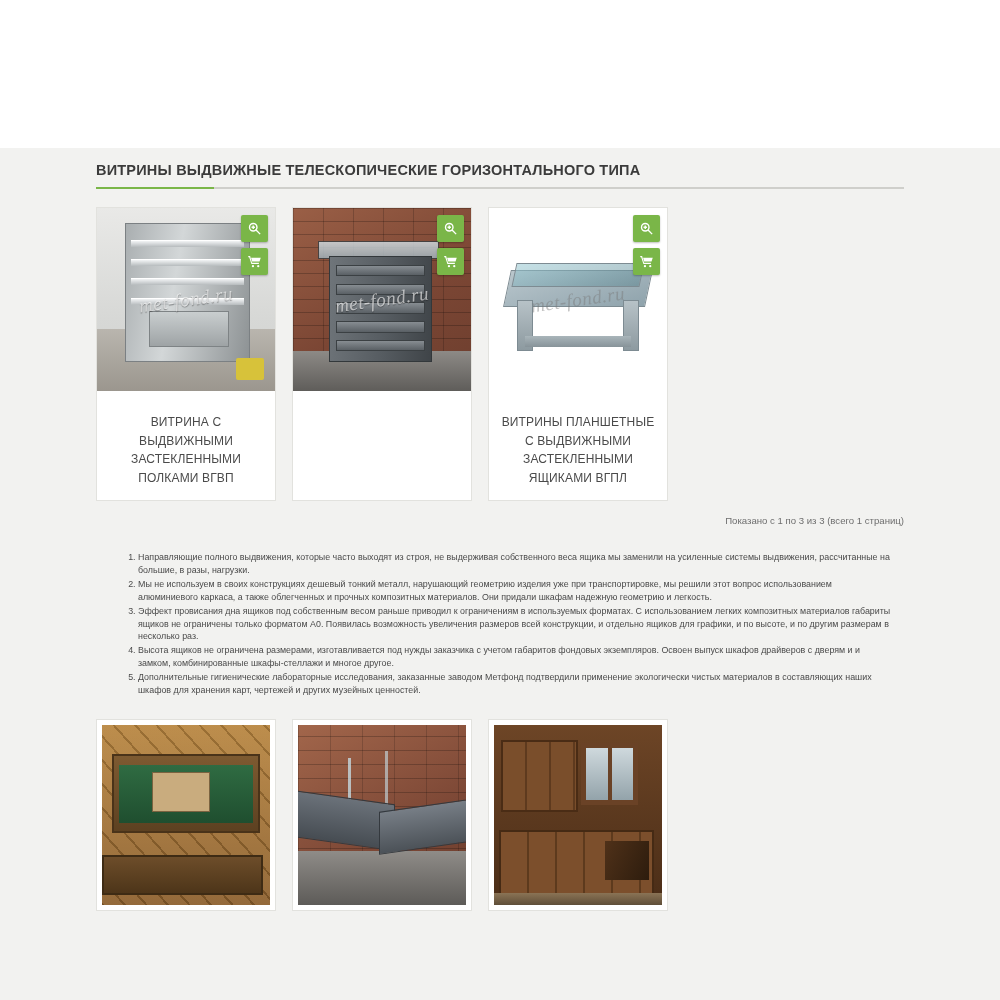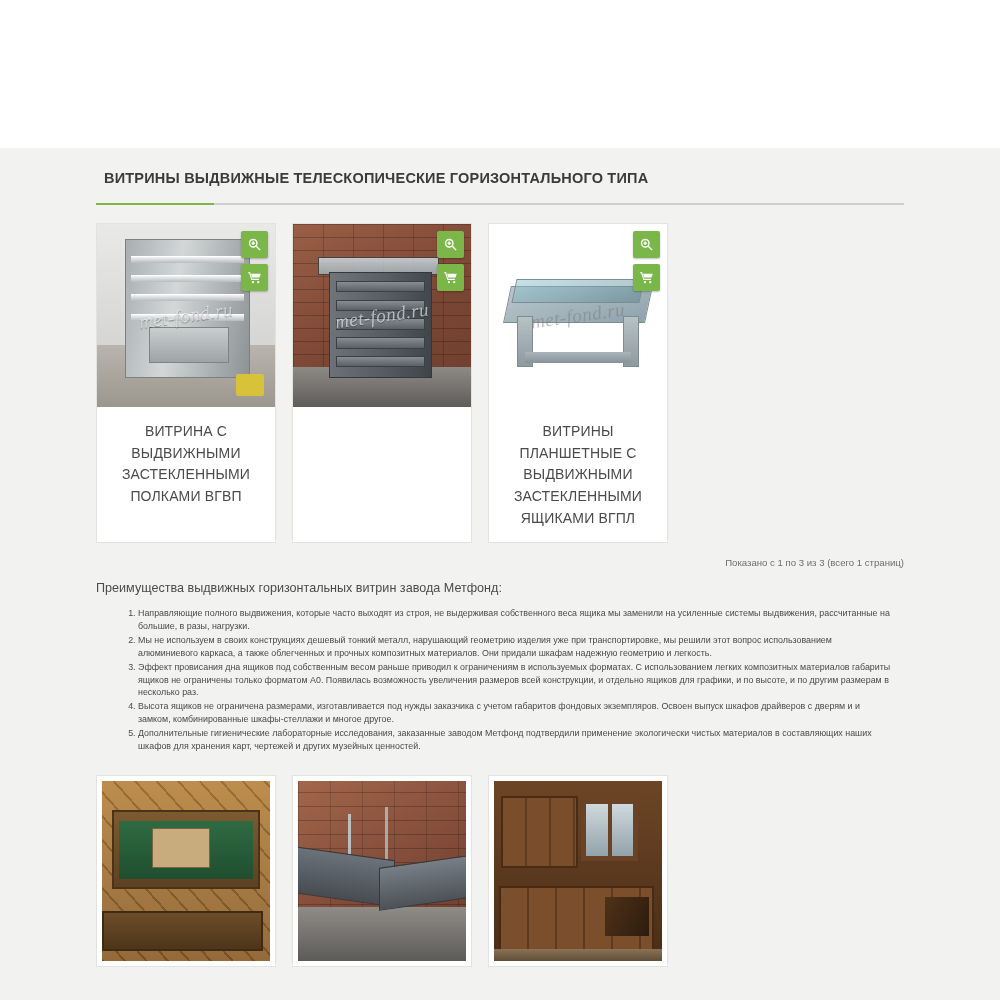--- a/index.html
+++ b/index.html
@@ -38,21 +38,21 @@
   
   .page-title-wrap {
     padding: 14px 16px 0 16px;
   }
   .page-title {
     font-size: 14.5px;
     font-weight: bold;
     color: #3b3b3b;
     letter-spacing: 0.2px;
     text-transform: uppercase;
-    margin: 8px;
+    margin: 0;
     padding-bottom: 9px;
   }
   .title-rule {
     width: 100%;
     height: 2px;
     background: #cfcfcb;
     position: relative;
   }
   .title-rule::before {
     content: "";
@@ -117,23 +117,23 @@
     background: #7ab648;
     border-radius: 2px;
     display: flex;
     align-items: center;
     justify-content: center;
     box-shadow: 0 1px 2px rgba(0,0,0,0.25);
   }
   .badge svg { display: block; }
   .card-caption {
     flex: 1;
-    padding: 14px 9px 13px 9px;
+    padding: 22px 9px 13px 9px;
     text-align: center;
-    font-size: 14px;
+    font-size: 12px;
     line-height: 1.55;
     color: #4a4a4a;
     text-transform: uppercase;
     letter-spacing: 0.15px;
     display: flex;
     align-items: flex-start;
     justify-content: center;
   }
   .card-caption span { display: block; }
   
@@ -477,21 +477,20 @@
         </div>
         <div class="card-caption">
           <span>ВИТРИНЫ ПЛАНШЕТНЫЕ С ВЫДВИЖНЫМИ ЗАСТЕКЛЕННЫМИ ЯЩИКАМИ ВГПЛ</span>
         </div>
       </div>
     </div>
 
     <div class="pager-note">Показано с 1 по 3 из 3 (всего 1 страниц)</div>
 
     <div class="adv-wrap">
-      <p class="adv-title">Преимущества выдвижных горизонтальных витрин завода Метфонд:</p>
       <ol class="adv-list">
         <li>Направляющие полного выдвижения, которые часто выходят из строя, не выдерживая собственного веса ящика мы заменили на усиленные системы выдвижения, рассчитанные на большие, в разы, нагрузки.</li>
         <li>Мы не используем в своих конструкциях дешевый тонкий металл, нарушающий геометрию изделия уже при транспортировке, мы решили этот вопрос использованием алюминиевого каркаса, а также облегченных и прочных композитных материалов. Они придали шкафам надежную геометрию и легкость.</li>
         <li>Эффект провисания дна ящиков под собственным весом раньше приводил к ограничениям в используемых форматах. С использованием легких композитных материалов габариты ящиков не ограничены только форматом А0. Появилась возможность увеличения размеров всей конструкции, и отдельно ящиков для графики, и по высоте, и по другим размерам в несколько раз.</li>
         <li>Высота ящиков не ограничена размерами, изготавливается под нужды заказчика с учетом габаритов фондовых экземпляров. Освоен выпуск шкафов драйверов с дверям и и замком, комбинированные шкафы-стеллажи и многое другое.</li>
         <li>Дополнительные гигиенические лабораторные исследования, заказанные заводом Метфонд подтвердили применение экологически чистых материалов в составляющих наших шкафов для хранения карт, чертежей и других музейных ценностей.</li>
       </ol>
     </div>
 
     <div class="variants-grid">

